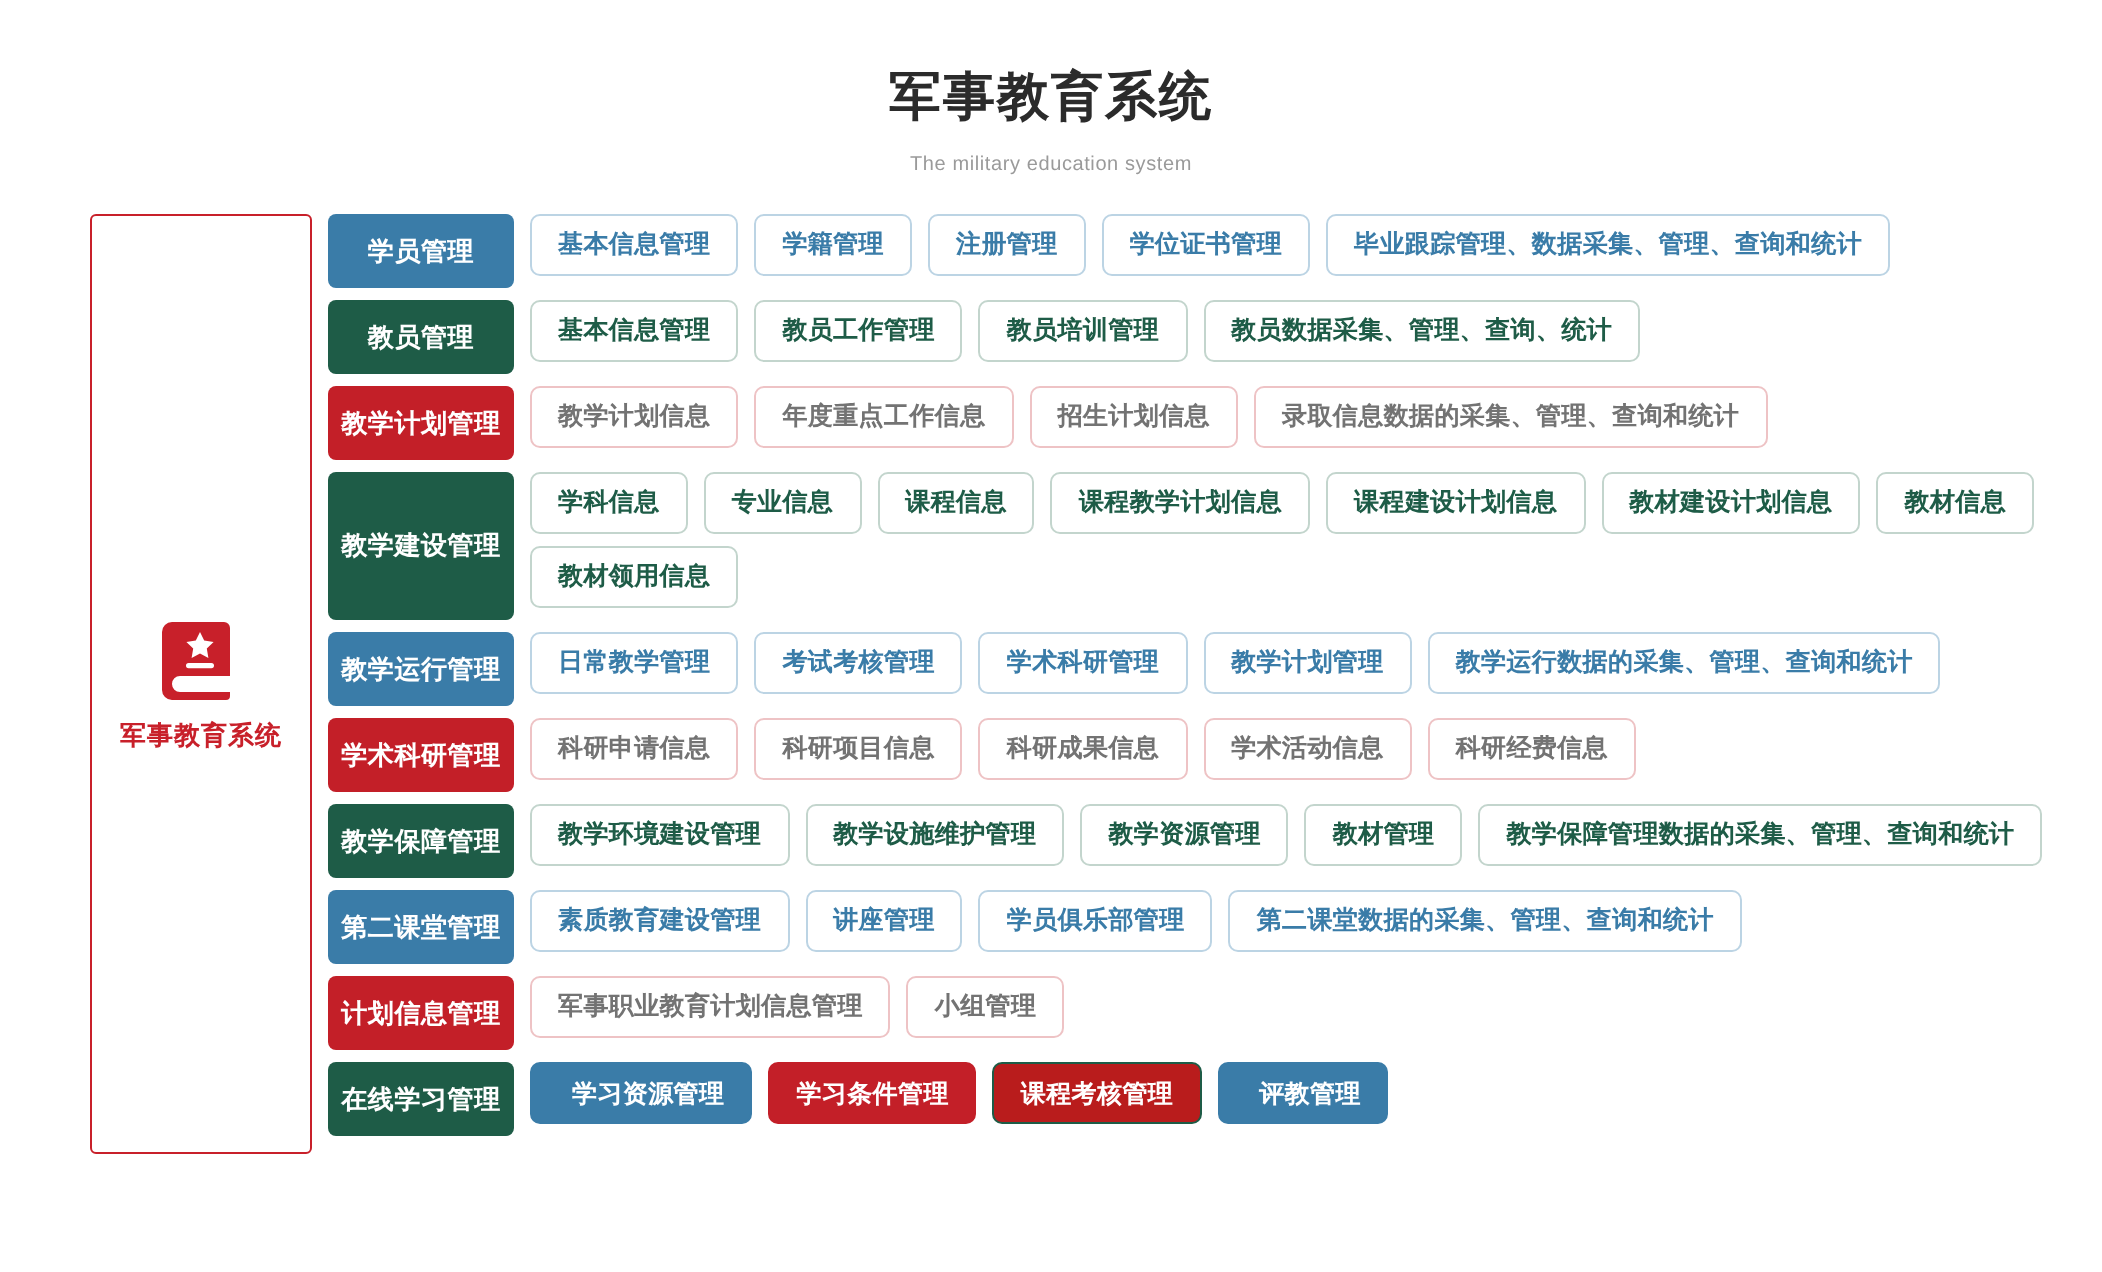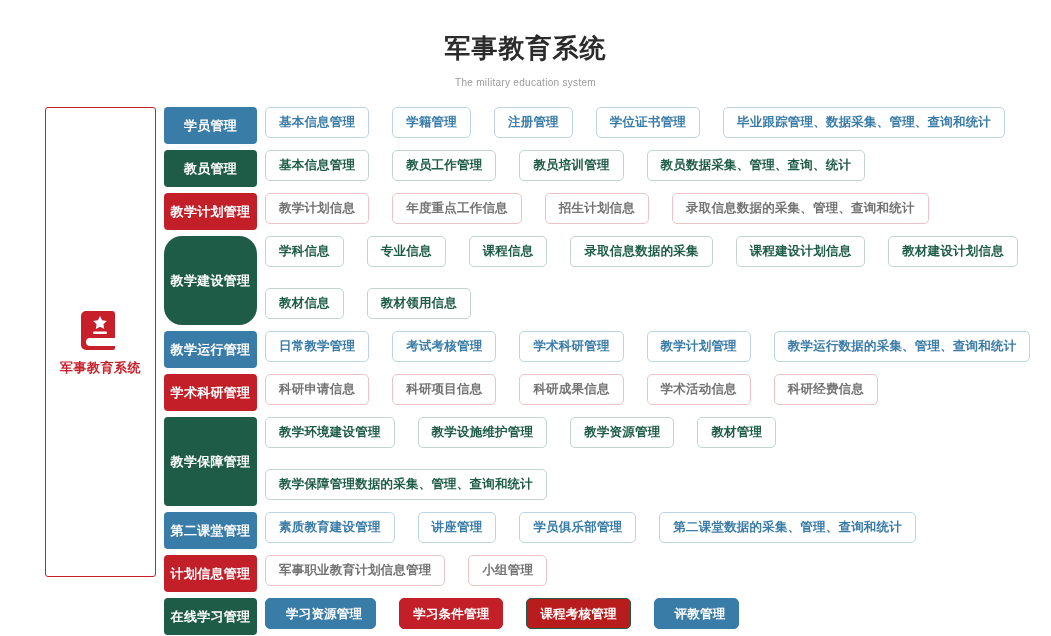--- a/index.html
+++ b/index.html
@@ -101,21 +101,20 @@
   .cat.blue  { background: #3a7ca8; }
   .cat.green { background: #1e5c47; }
   .cat.red   { background: #c31f28; }
 
   .items {
     margin-left: 8px;
     display: flex;
     flex-wrap: wrap;
     align-content: flex-start;
     flex: 1 1 auto;
-    gap: 15px;
   }
   .item {
     border-radius: 5px;
     background: #fff;
     font-size: 12.5px;
     font-weight: bold;
     padding: 0 13px;
     height: 31px;
     line-height: 29px;
     margin-right: 8px;
@@ -132,21 +131,21 @@
   .item.filled {
     color: #fff;
     border: none;
     line-height: 31px;
   }
   .item.filled.blue  { background: #3a7ca8; border: 1px solid #3a7ca8; padding-left: 20px; }
   .item.filled.green { background: #b91c1c; border: 1px solid #1e5c47; }
   .item.filled.red   { background: #c31f28; border: 1px solid #c31f28; }
 
   
-  .row.tall .cat { min-height: 68px; border-radius: 18px; }
+  .row.tall .cat { min-height: 68px; }
 </style>
 </head>
 <body>
 
 <div class="header">
   <div class="page-title">军事教育系统</div>
   <div class="page-subtitle">The military education system</div>
 </div>
 
 <div class="content">
@@ -190,21 +189,21 @@
           <div class="item red">招生计划信息</div>
           <div class="item red">录取信息数据的采集、管理、查询和统计</div>
         </div>
       </div>
       <div class="row tall">
         <div class="cat green">教学建设管理</div>
         <div class="items">
           <div class="item green">学科信息</div>
           <div class="item green">专业信息</div>
           <div class="item green">课程信息</div>
-          <div class="item green">录取信息数据的采集</div>
+          <div class="item green">课程教学计划信息</div>
           <div class="item green">课程建设计划信息</div>
           <div class="item green">教材建设计划信息</div>
           <div class="item green">教材信息</div>
           <div class="item green">教材领用信息</div>
         </div>
       </div>
       <div class="row">
         <div class="cat blue">教学运行管理</div>
         <div class="items">
           <div class="item blue">日常教学管理</div>

